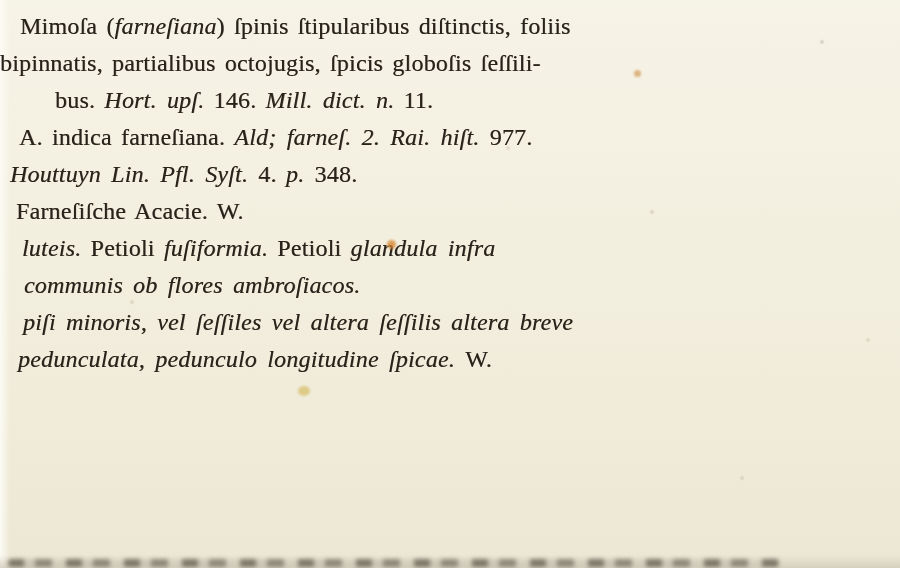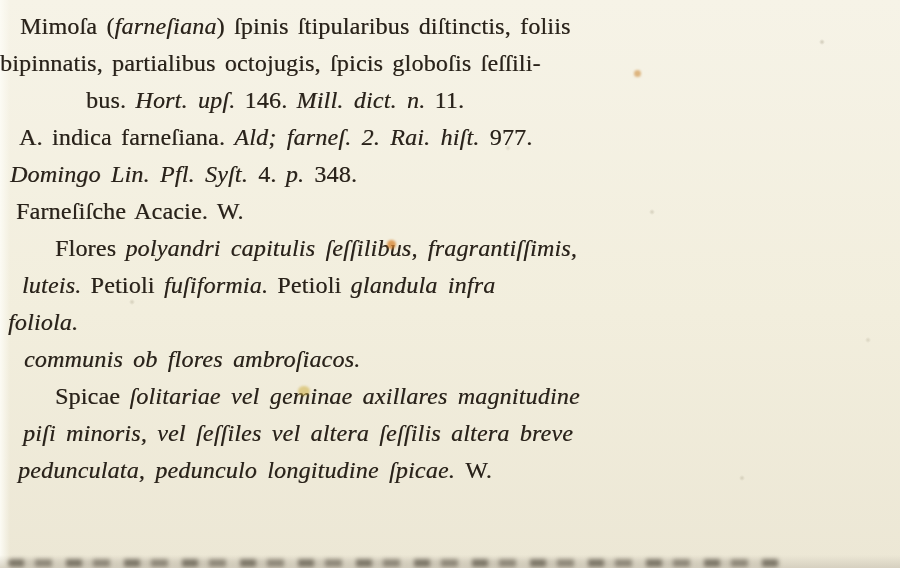--- a/index.html
+++ b/index.html
@@ -68,29 +68,26 @@
     filter: blur(2.2px);
   }
 </style>
 </head>
 <body>
 
 <div class="page">
   <div>
       <div class="line" style="padding-left: 20px;"><span>Mimoſa (</span><span class="it">farneſiana</span><span>) ſpinis ſtipularibus diſtinctis, foliis</span></div>
       <div class="line" style=""><span>bipinnatis, partialibus octojugis, ſpicis globoſis ſeſſili-</span></div>
-      <div class="line" style="padding-left: 86px;"><span>bus. </span><span class="it">Hort. upſ.</span><span> 146. </span><span class="it">Mill. dict. n.</span><span> 11.</span></div>
+      <div class="line" style="padding-left: 55px;"><span>bus. </span><span class="it">Hort. upſ.</span><span> 146. </span><span class="it">Mill. dict. n.</span><span> 11.</span></div>
       <div class="line" style="padding-left: 19px;"><span>A. indica farneſiana. </span><span class="it">Ald; farneſ. 2.  Rai. hiſt. </span><span>977.</span></div>
-      <div class="line" style="padding-left: 10px;"><span class="it">Domingo Lin. Pfl. Syſt. </span><span>4. </span><span class="it">p. </span><span>348.</span></div>
+      <div class="line" style="padding-left: 10px;"><span class="it">Houttuyn Lin. Pfl. Syſt. </span><span>4. </span><span class="it">p. </span><span>348.</span></div>
       <div class="line" style="padding-left: 16px;"><span>Farneſiſche Acacie. W.</span></div>
-      <div class="line" style="padding-left: 55px;"><span>Flores </span><span class="it">polyandri capitulis ſeſſilibus, fragrantiſſimis,</span></div>
       <div class="line" style="padding-left: 22px;"><span class="it">luteis.</span><span> Petioli </span><span class="it">fuſiformia.</span><span> Petioli </span><span class="it">glandula infra</span></div>
-      <div class="line" style="padding-left: 8px;"><span class="it">foliola.</span></div>
       <div class="line" style="padding-left: 24px;"><span class="it">communis ob flores ambroſiacos.</span></div>
-      <div class="line" style="padding-left: 55px;"><span>Spicae </span><span class="it">ſolitariae vel geminae axillares magnitudine</span></div>
       <div class="line" style="padding-left: 23px;"><span class="it">piſi minoris, vel ſeſſiles vel altera ſeſſilis altera breve</span></div>
       <div class="line" style="padding-left: 18px;"><span class="it">pedunculata, pedunculo longitudine ſpicae. </span><span>W.</span></div>
     </div>
 
   <span class="stain orange" style="left:387px; top:240px;"></span>
   <span class="stain amber" style="left:298px; top:386px;"></span>
   <span class="stain spot" style="left:634px; top:70px;"></span>
 
   <div class="cutoff">
     <div class="smear"></div>

